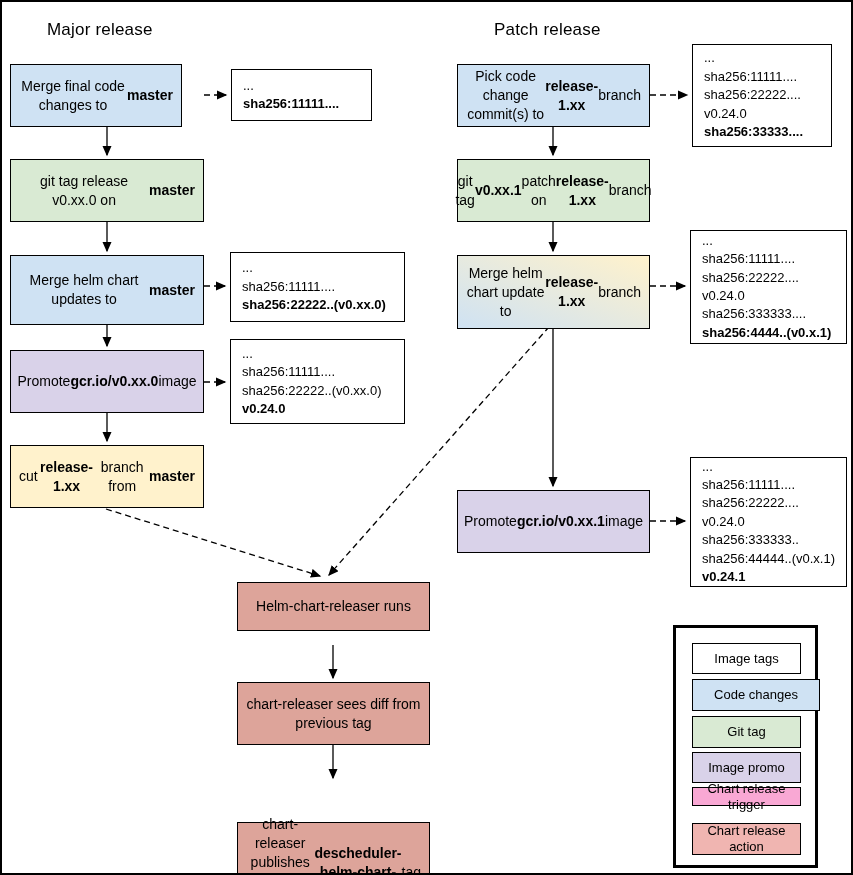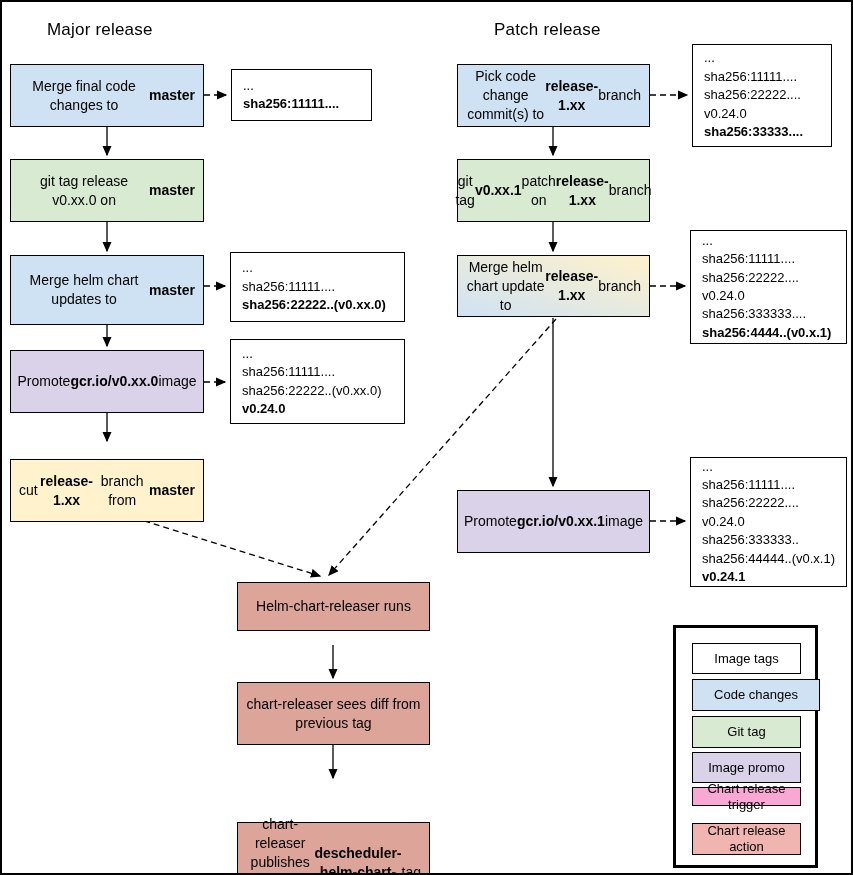--- a/index.html
+++ b/index.html
@@ -49,41 +49,41 @@
     <line class="dash" x1="648" y1="284" x2="683" y2="284" marker-end="url(#ah)"></line>
     <line class="dash" x1="648" y1="519" x2="683" y2="519" marker-end="url(#ah)"></line>
 
     <line class="dash" x1="104" y1="507" x2="318" y2="574" marker-end="url(#ah)"></line>
     <line class="dash" x1="554" y1="317" x2="327" y2="573" marker-end="url(#ah)"></line>
   </svg>
 
   <div class="col-title" style="left:45px;top:18px;">Major release</div>
   <div class="col-title" style="left:492px;top:18px;">Patch release</div>
 
-  <div class="box" style="left: 8px; top: 62px; width: 194px; height: 63px; background: rgb(207, 226, 243);">
+  <div class="box" style="left: 8px; top: 62px; width: 172px; height: 63px; background: rgb(207, 226, 243);">
       <span>Merge final code changes to </span>
       <b>master</b>
       <span></span>
     </div>
   <div class="box" style="left: 8px; top: 157px; width: 194px; height: 63px; background: rgb(217, 234, 211);">
       <span>git tag release v0.xx.0 on </span>
       <b>master</b>
       <span></span>
     </div>
   <div class="box" style="left: 8px; top: 253px; width: 194px; height: 70px; background: rgb(207, 226, 243);">
       <span>Merge helm chart updates to </span>
       <b>master</b>
       <span></span>
     </div>
   <div class="box" style="left: 8px; top: 348px; width: 194px; height: 63px; background: rgb(217, 210, 233);">
       <span>Promote </span>
       <b>gcr.io/v0.xx.0</b>
       <span> image</span>
     </div>
-  <div class="box" style="left: 8px; top: 443px; width: 194px; height: 63px; background: rgb(255, 242, 204); margin-top: 14px;">
+  <div class="box" style="left: 8px; top: 443px; width: 194px; height: 63px; background: rgb(255, 242, 204);">
       <span>cut </span>
       <b>release-1.xx</b>
       <span> branch from </span>
       <b>master</b>
       <span></span>
     </div>
 
   <div class="note" style="left:229px;top:67px;width:141px;height:52px;">
       <div class="ln"><span>...</span></div>
       <div class="ln"><span></span><b>sha256:11111....</b><span></span></div>
@@ -105,21 +105,21 @@
       <b>release-1.xx</b>
       <span> branch</span>
     </div>
   <div class="box" style="left: 455px; top: 157px; width: 193px; height: 63px; background: rgb(217, 234, 211);">
       <span>git tag </span>
       <b>v0.xx.1</b>
       <span> patch on </span>
       <b>release-1.xx</b>
       <span> branch</span>
     </div>
-  <div class="box" style="left: 455px; top: 253px; width: 193px; height: 62px; background: linear-gradient(to right top, rgb(207, 226, 243), rgb(255, 242, 204));">
+  <div class="box" style="left: 455px; top: 253px; width: 193px; height: 74px; background: linear-gradient(to right top, rgb(207, 226, 243), rgb(255, 242, 204));">
       <span>Merge helm chart update to </span>
       <b>release-1.xx</b>
       <span> branch</span>
     </div>
   <div class="box" style="left: 455px; top: 488px; width: 193px; height: 63px; background: rgb(217, 210, 233);">
       <span>Promote </span>
       <b>gcr.io/v0.xx.1</b>
       <span> image</span>
     </div>
 

